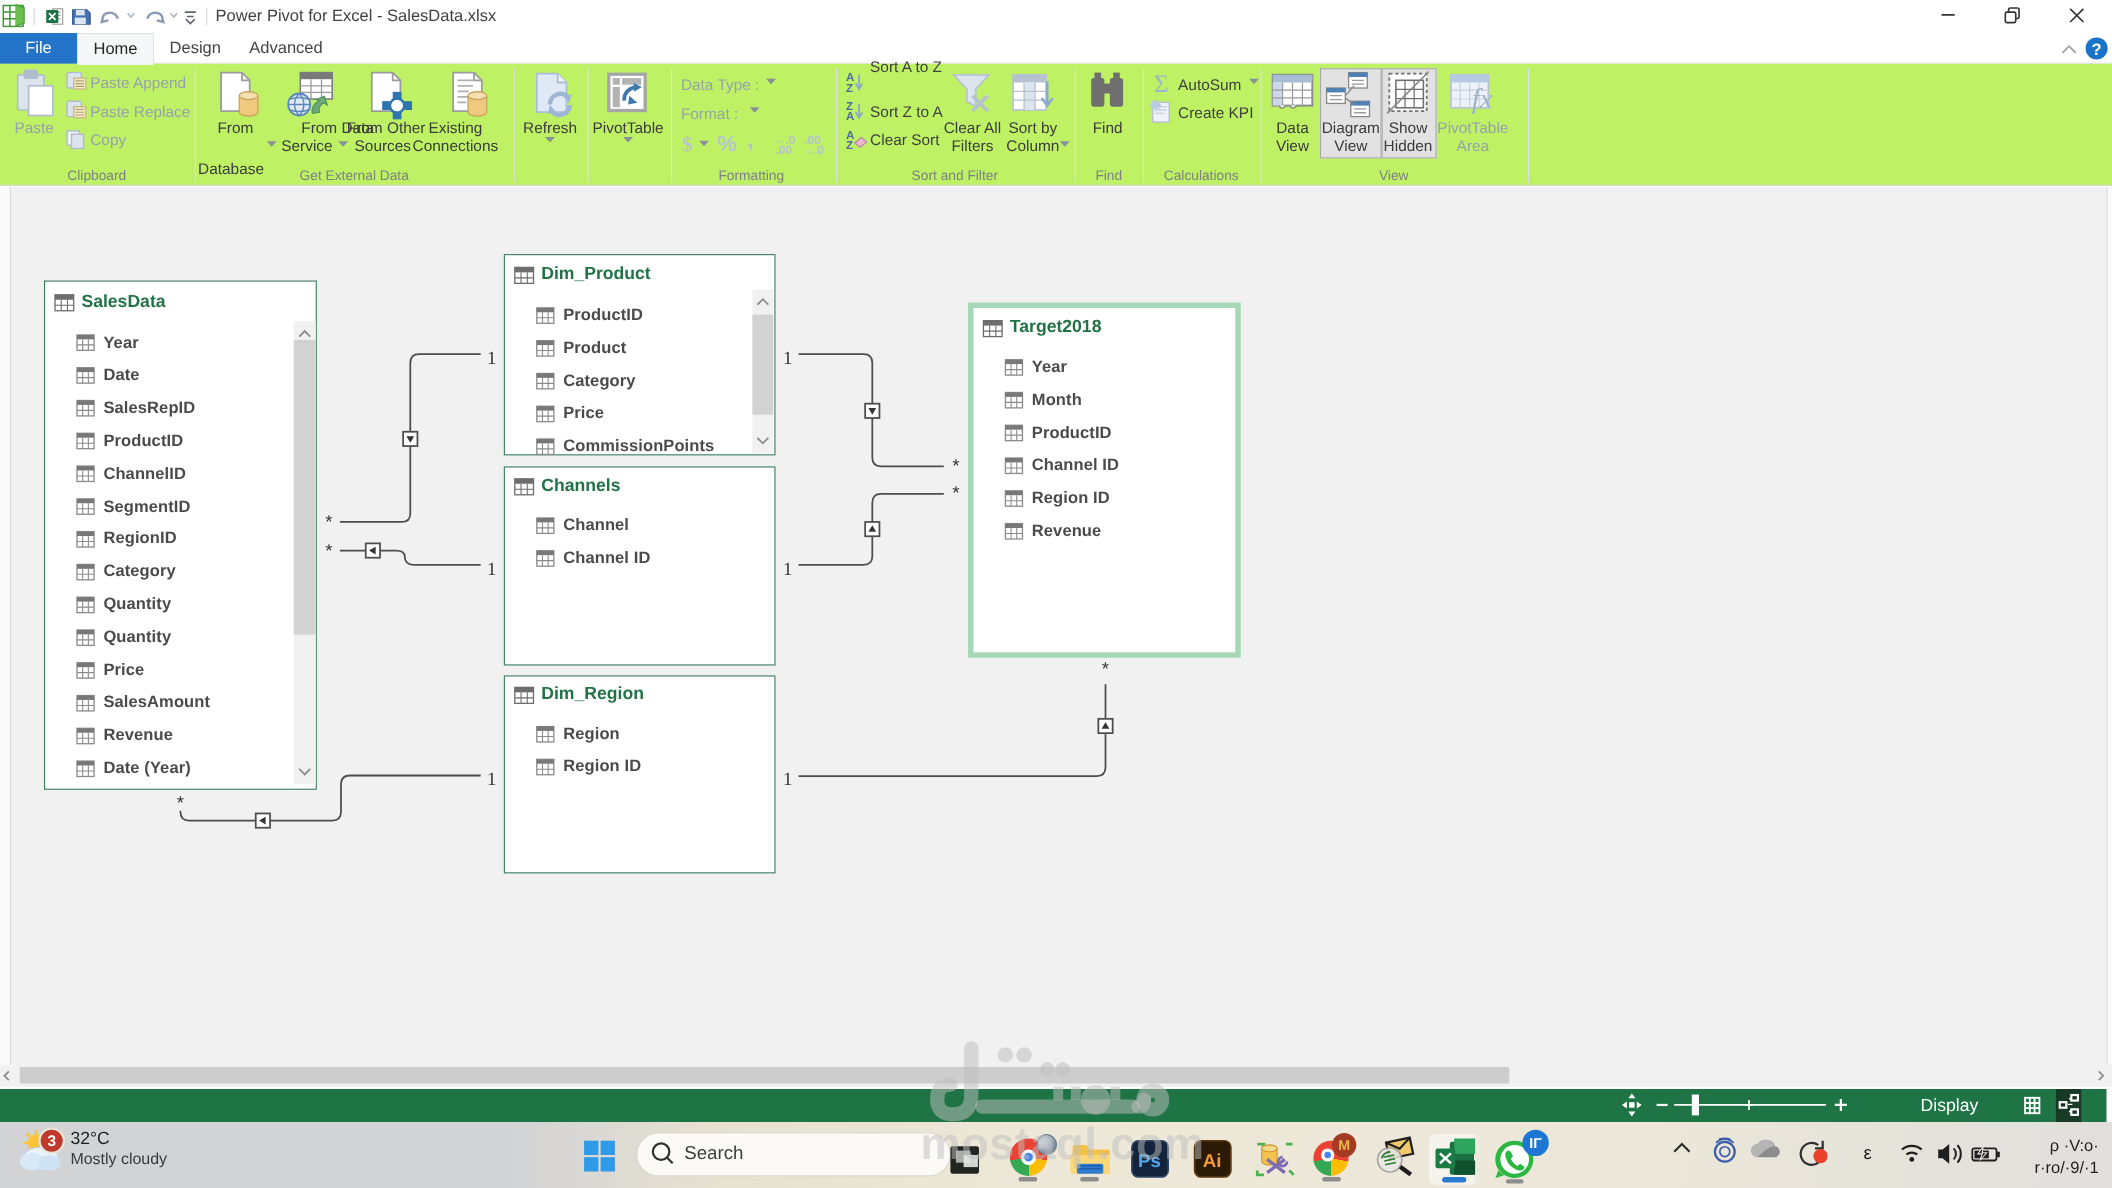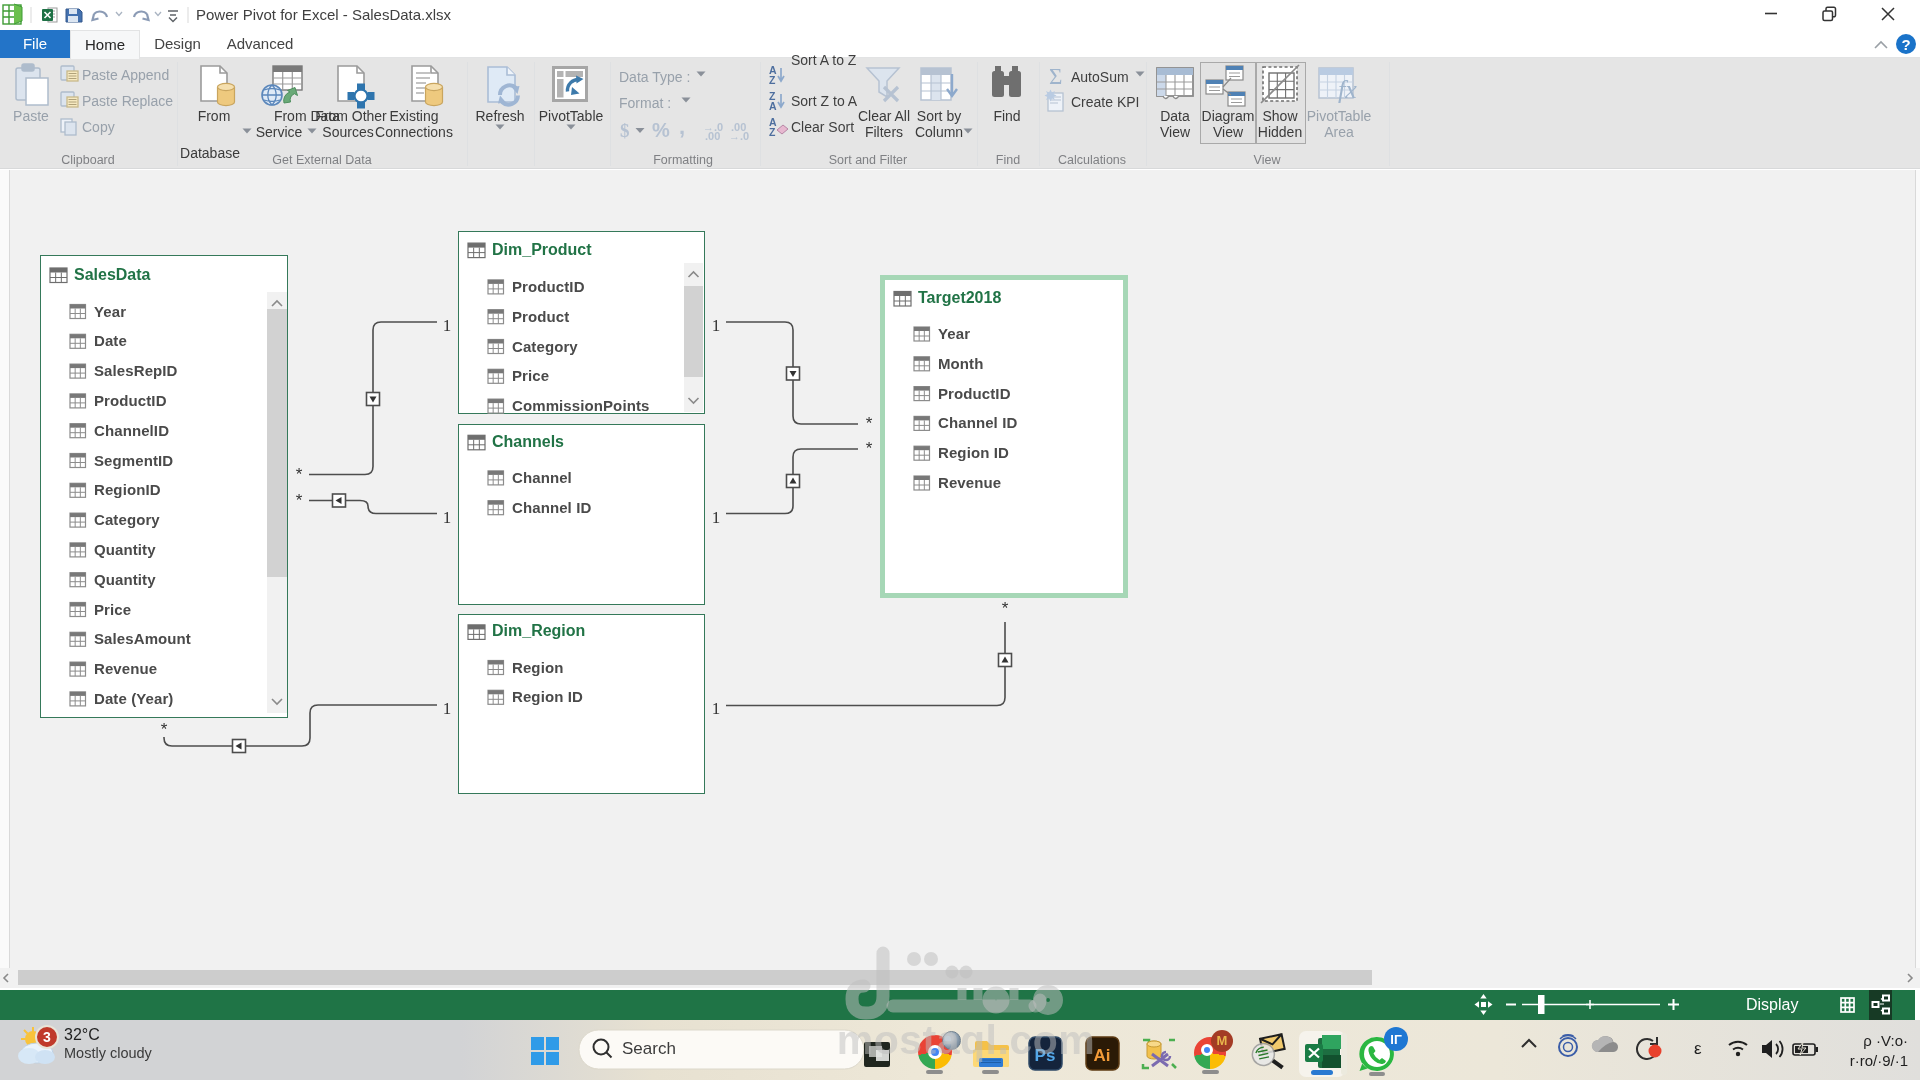--- a/index.html
+++ b/index.html
@@ -11,21 +11,21 @@
 #titlebar{left:0;top:0;width:1920px;height:30px;background:#fff;}
 #titletext{left:196px;top:6px;font-size:15px;color:#404040;}
 
 #tabbar{left:0;top:30px;width:1920px;height:28px;background:#fff;border-bottom:1px solid #e2e3e4;}
 .tab{top:30px;height:28px;line-height:28px;font-size:15px;color:#444;text-align:center;}
 #tab-file{left:0;width:70px;background:#2374c8;color:#fff;}
 #tab-home{left:70px;width:70px;background:#f6f7f8;border:1px solid #e2e3e4;border-bottom:none;color:#262626;height:29px;z-index:3;}
 #tab-design{left:140px;width:75px;}
 #tab-adv{left:215px;width:90px;}
 
-#ribbon{left:0;top:58px;width:1920px;height:111px;background:#e5e5e5;border-bottom:1px solid #d8d9da;}
+#ribbon{left:0;top:58px;width:1920px;height:111px;background:#bef264;border-bottom:1px solid #d8d9da;}
 .gsep{position:absolute;top:4px;width:1px;height:104px;background:#dee0e2;}
 .glabel{position:absolute;top:95px;font-size:12.5px;color:#7f8084;text-align:center;}
 .biglabel{position:absolute;font-size:14px;color:#3b3b3b;text-align:center;line-height:15.5px;}
 .smallrow{position:absolute;font-size:14px;color:#98a1ab;}
 .srdark{color:#3f3f3f;}
 
 #canvas{left:0;top:170px;width:1920px;height:798px;background:#f1f1f1;}
 #leftstrip{left:0;top:0;width:10px;height:798px;background:#fafafa;border-right:1px solid #d9d9d9;}
 #rightstrip{left:1915px;top:0;width:5px;height:798px;background:#fafafa;border-left:1px solid #d9d9d9;}
 .etable{position:absolute;background:#fff;border:1px solid #35795a;}

